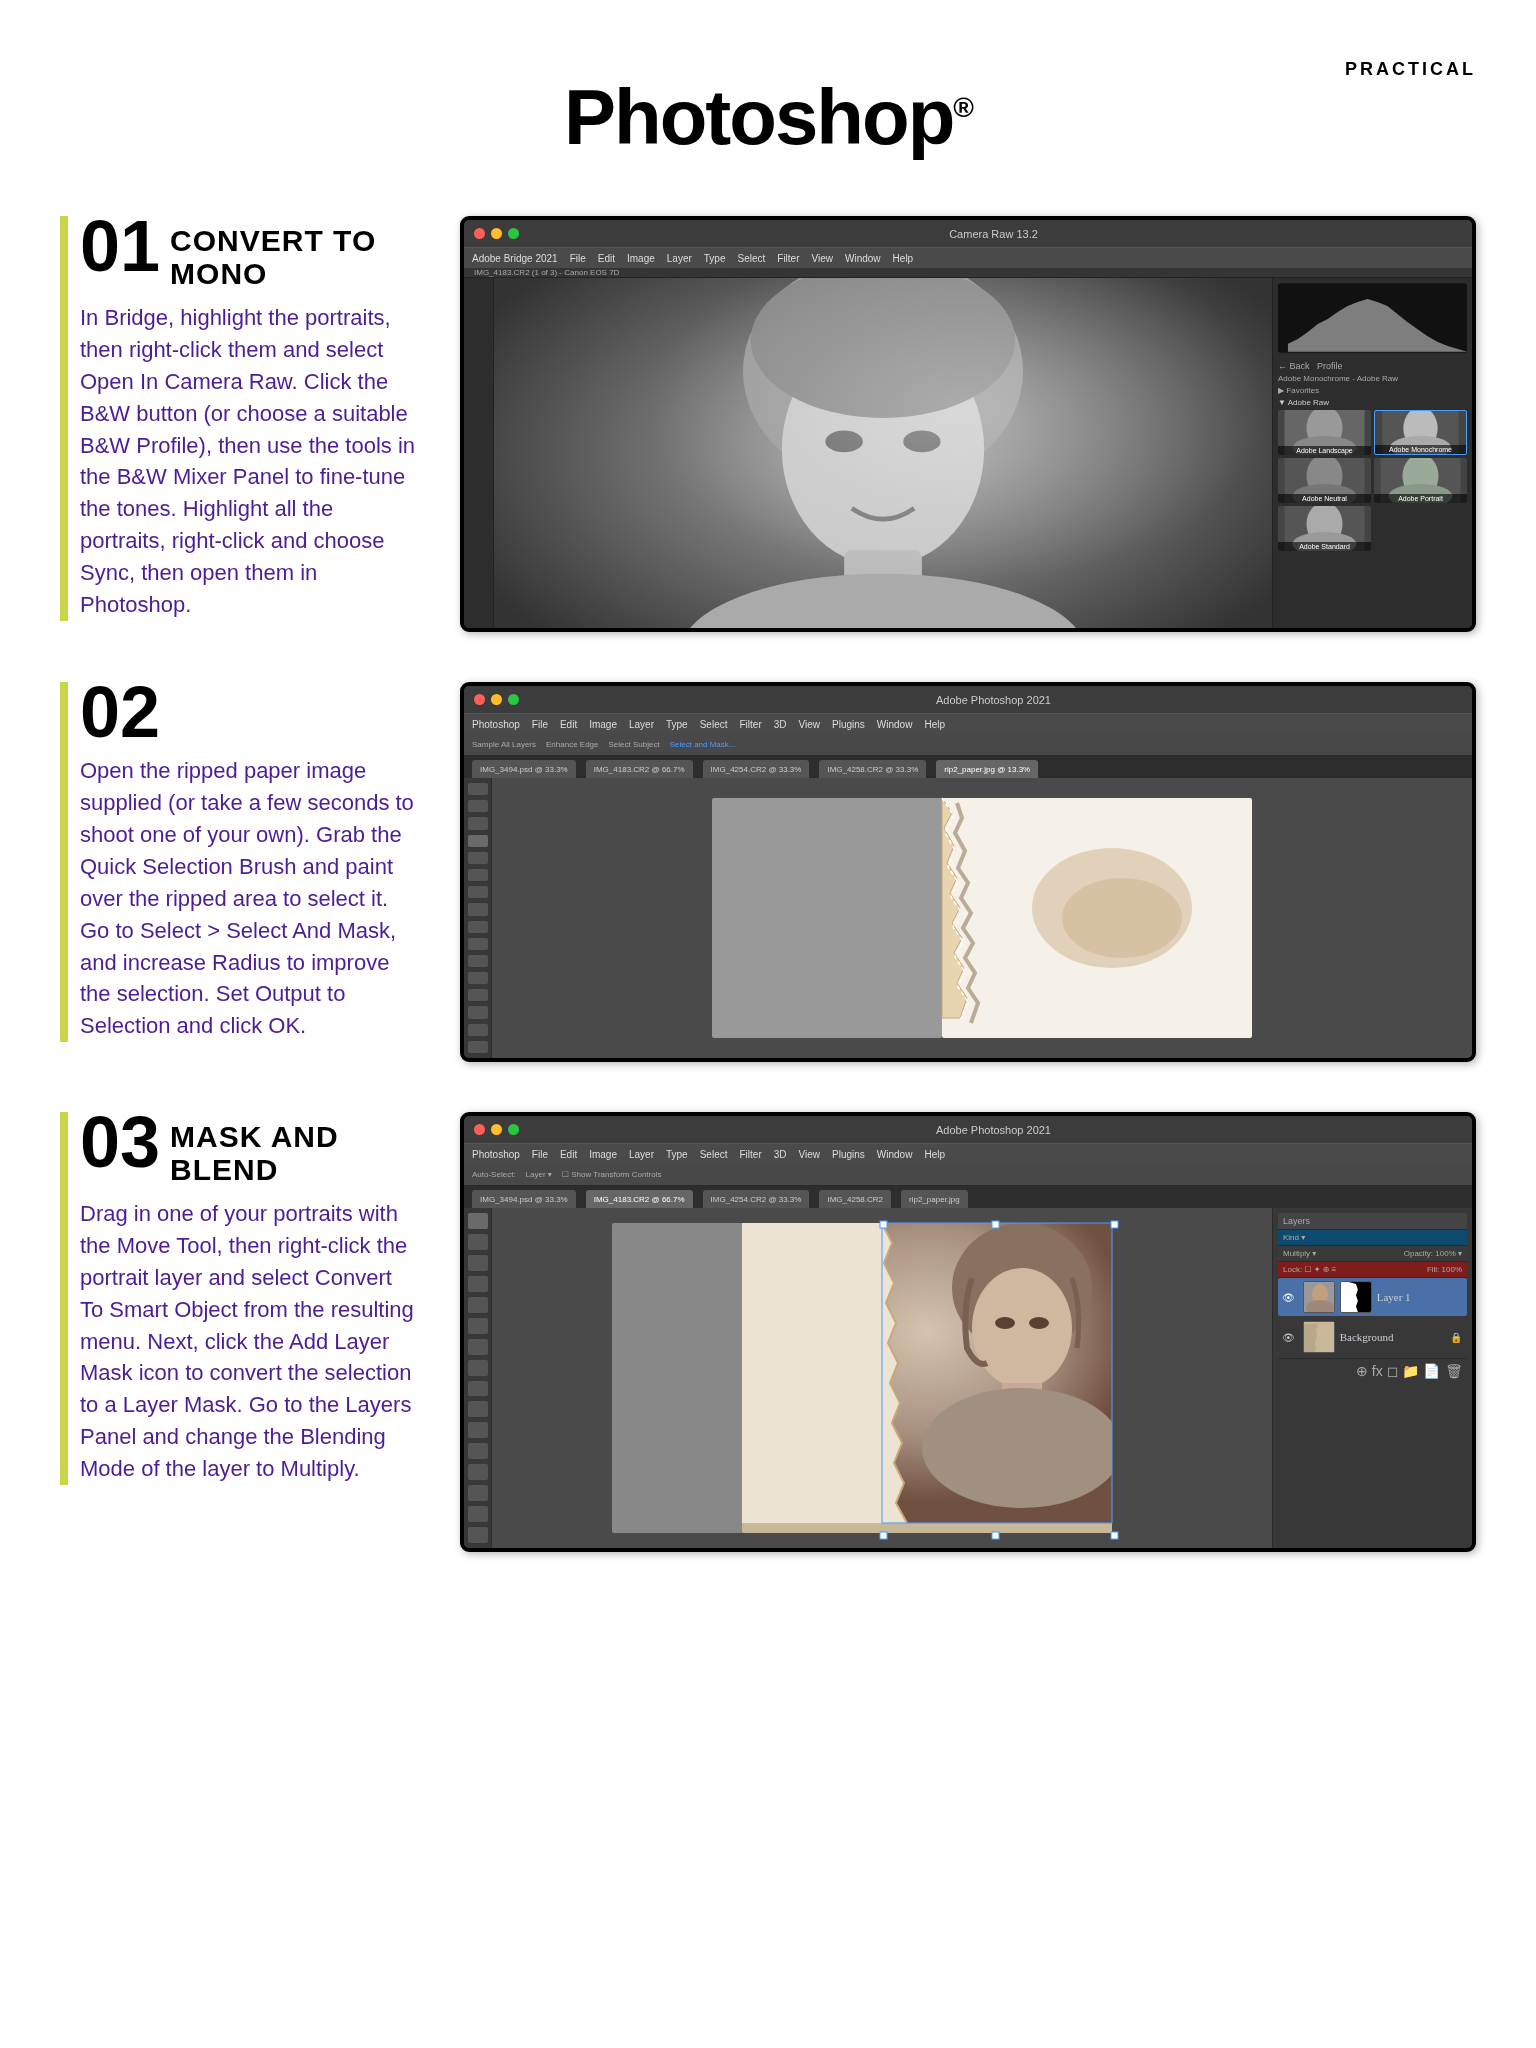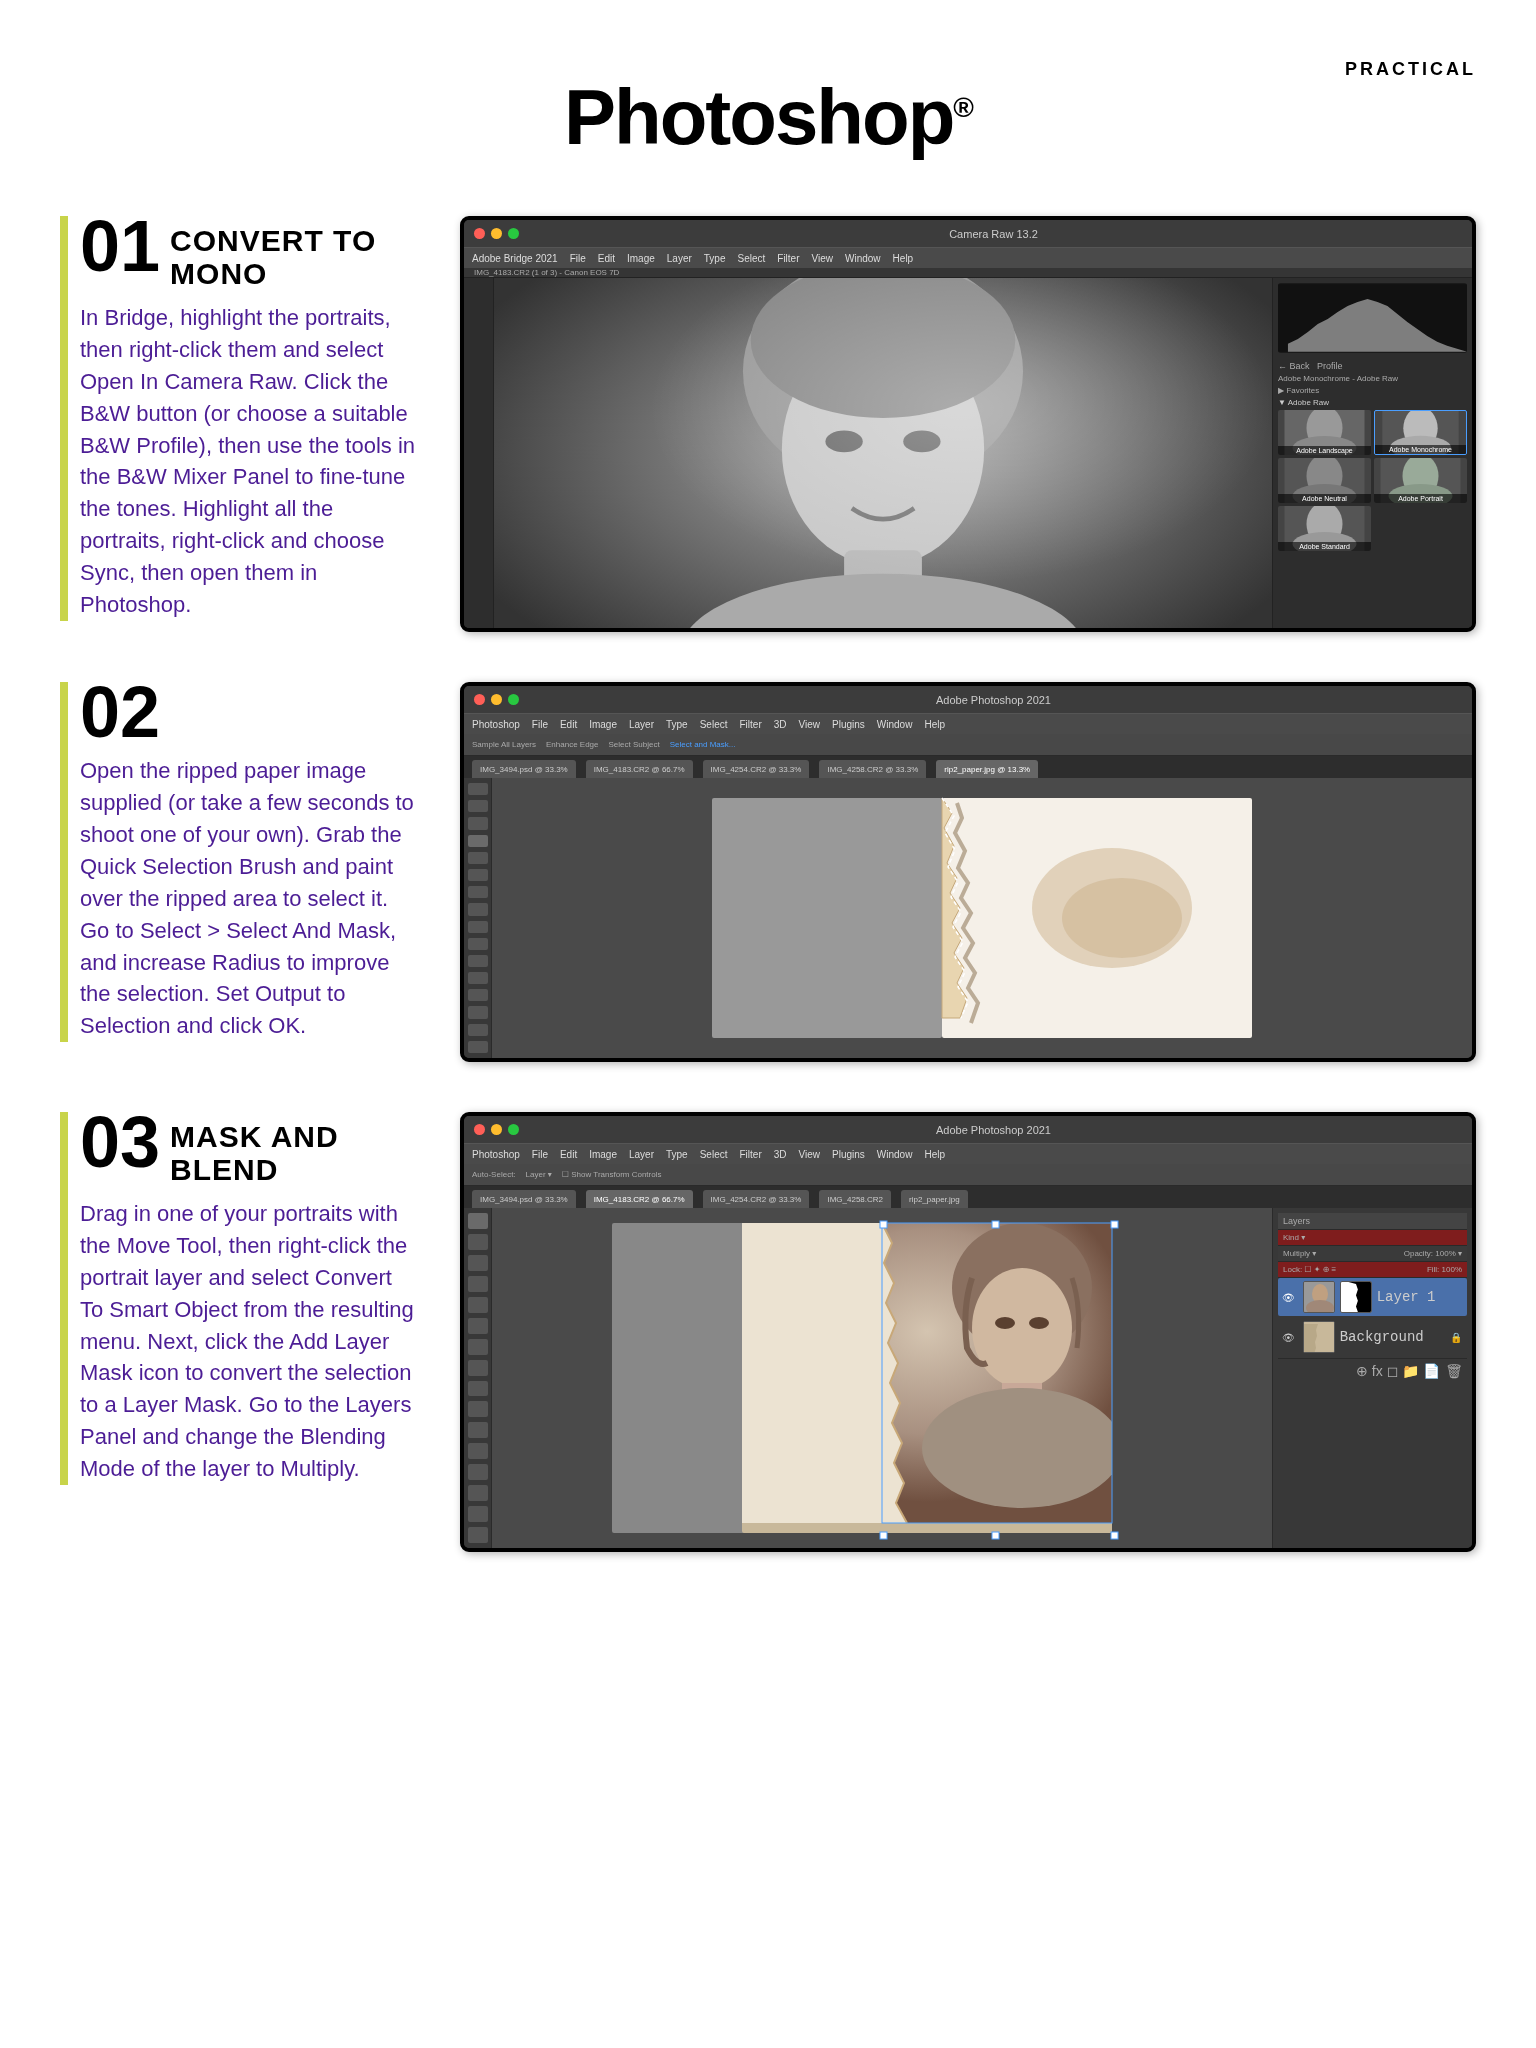--- a/index.html
+++ b/index.html
@@ -380,22 +380,22 @@
       background: #999;
       border: 1px solid #555;
       flex-shrink: 0;
       border-radius: 2px;
       display: flex;
       align-items: center;
       justify-content: center;
     }
 
     .layer-name {
-      font-family: Liberation Mono, monospace;
-      font-size: 14px;
+      font-family: Liberation Serif, serif;
+      font-size: 11px;
       color: #ccc;
     }
 
     .small-text {
       font-family: Arial, sans-serif;
       font-size: 8px;
       color: #aaa;
     }
   </style>
 </head>
@@ -774,21 +774,21 @@
               <rect x="400" y="13" width="7" height="7" fill="#fff" stroke="#4a9eff" stroke-width="1"></rect>
               <rect x="400" y="324" width="7" height="7" fill="#fff" stroke="#4a9eff" stroke-width="1"></rect>
             </svg>
           </div>
 
           <div class="ps-right-panel" style="width:200px; background:#383838; overflow:auto;">
             <div style="font-family:Arial,sans-serif;font-size:9px;color:#aaa;padding:3px 5px;background:#444;border-bottom:1px solid #2a2a2a;">
               <span>Layers</span>
             </div>
 
-            <div style="padding:3px 5px;background:#7f1d1d;border-bottom:1px solid #2a2a2a;display:flex;gap:4px;align-items:center;">
+            <div style="padding:3px 5px;background:#0c4a6e;border-bottom:1px solid #2a2a2a;display:flex;gap:4px;align-items:center;">
               <span style="font-family:Arial,sans-serif;font-size:8px;color:#aaa;">Kind ▾</span>
             </div>
             <div style="padding:3px 5px;background:#3a3a3a;border-bottom:1px solid #2a2a2a;display:flex;gap:4px;align-items:center;">
               <span style="font-family:Arial,sans-serif;font-size:8px;color:#aaa;">Multiply ▾</span>
               <span style="font-family:Arial,sans-serif;font-size:8px;color:#aaa;margin-left:auto;">Opacity: 100% ▾</span>
             </div>
             <div style="padding:3px 5px;background:#7f1d1d;border-bottom:1px solid #2a2a2a;display:flex;gap:4px;align-items:center;">
               <span style="font-family:Arial,sans-serif;font-size:8px;color:#aaa;">Lock: ☐ ✦ ⊕ ≡</span>
               <span style="font-family:Arial,sans-serif;font-size:8px;color:#aaa;margin-left:auto;">Fill: 100%</span>
             </div>

